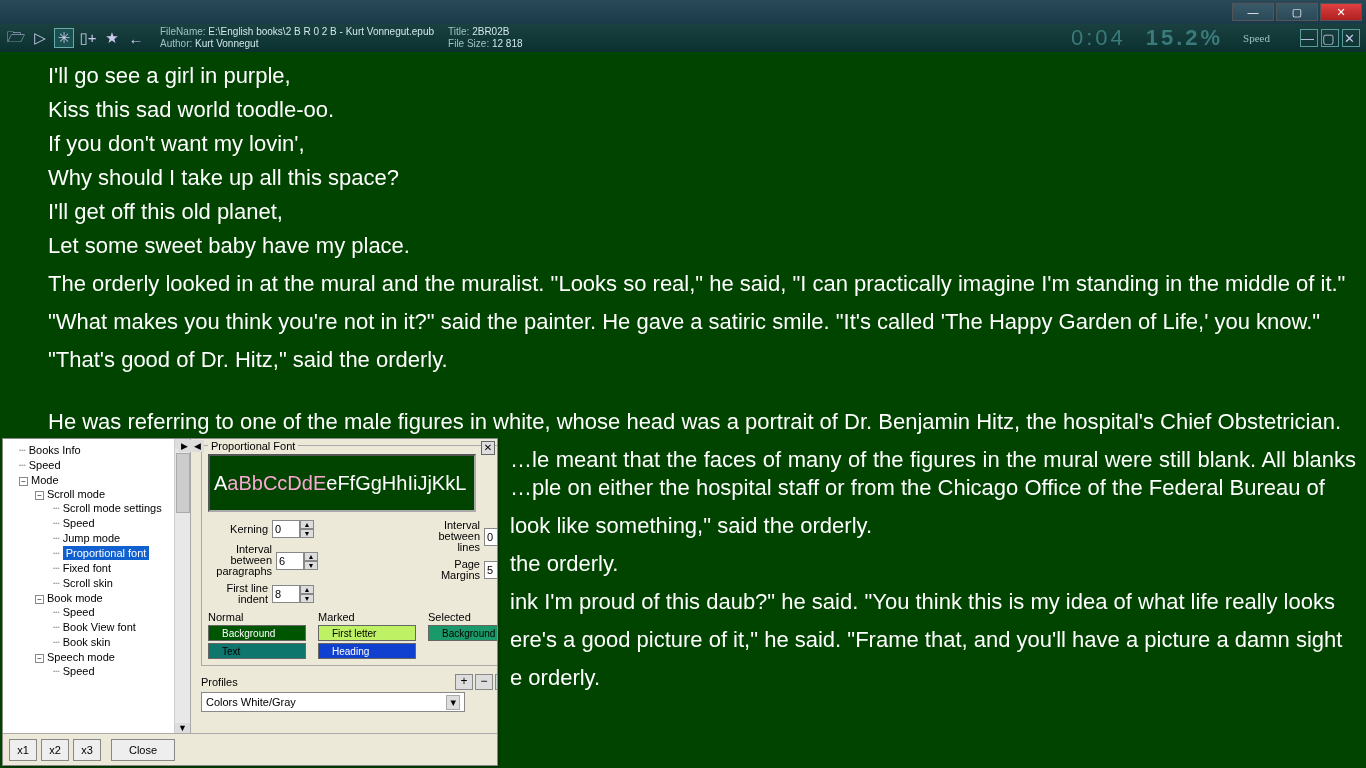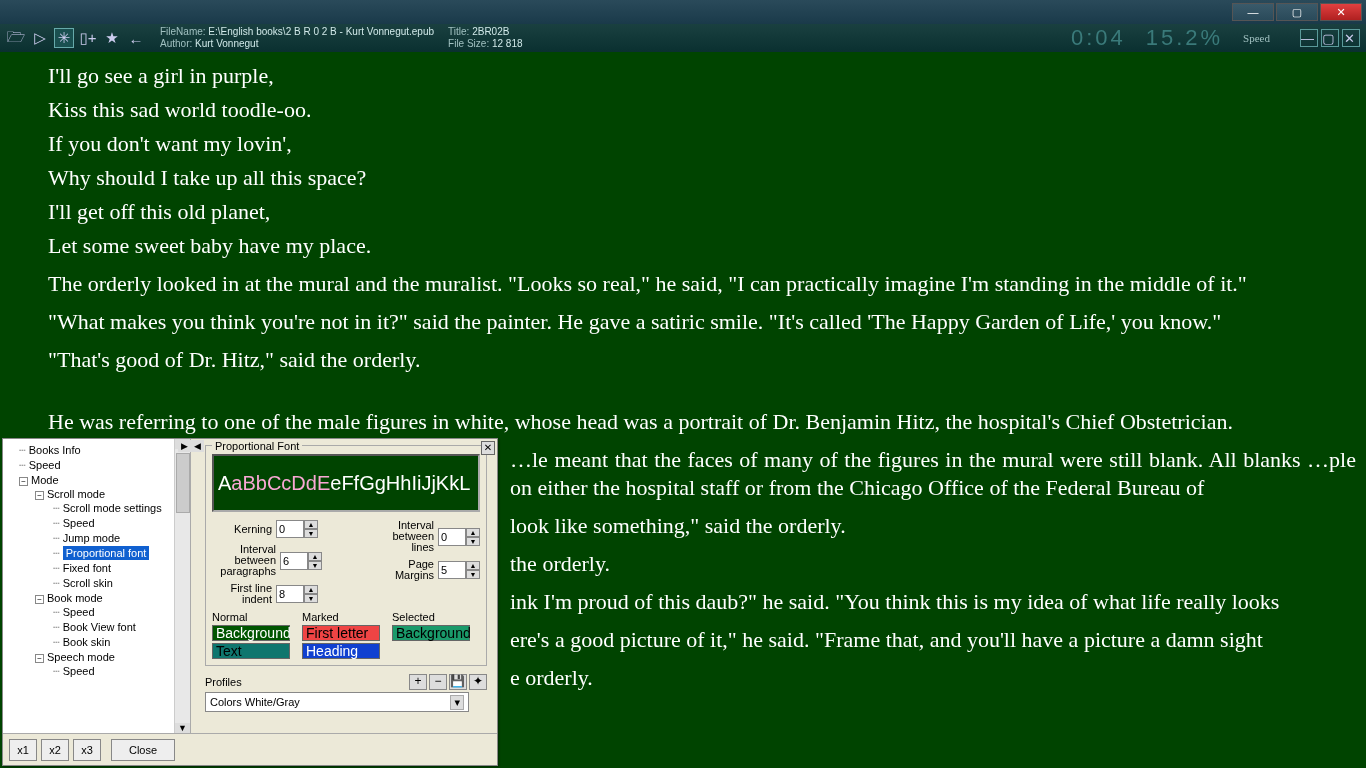--- a/index.html
+++ b/index.html
@@ -13,28 +13,28 @@
 
 
 .toolbar { height: 28px; background: linear-gradient(#1a4040, #0a3030); display: flex; align-items: center; padding: 0 6px; color: #a0e0e0; font-size: 11px; }
 .tb-icons { display: flex; gap: 4px; align-items: center; }
 .tb-icon { width: 20px; height: 20px; display: inline-flex; align-items: center; justify-content: center; color: #cce; font-size: 15px; }
 .tb-icon.boxed { border: 1px solid #6aa; background: #1a5050; }
 .fileinfo { margin-left: 14px; display: grid; grid-template-columns: auto auto; column-gap: 14px; row-gap: 0; font-size: 10px; line-height: 12px; }
 .fileinfo span.lbl { color: #a0c0c0; }
 .fileinfo span.val { color: #d0e8e8; }
 .status-right { margin-left: auto; display: flex; align-items: center; gap: 20px; font-family: "Courier New", monospace; letter-spacing: 3px; font-size: 22px; color: #3a7a7a; }
-.status-right .pct { color: #3a7a7a; }
+.status-right .pct { color: #3a7a7a; font-weight: bold; }
 .status-right .speed { font-family: "Segoe UI"; font-size: 11px; letter-spacing: 0; color: #a0c0c0; }
 .status-mini { display: flex; gap: 3px; margin-left: 10px; }
 .status-mini .mini { width: 18px; height: 18px; border: 1px solid #5a9a9a; display: flex; align-items: center; justify-content: center; font-size: 13px; color: #cce; }
 
 
 .reader { position: absolute; top: 52px; left: 0; right: 0; bottom: 0; padding: 0 10px 10px 10px; font-size: 22px; line-height: 28px; color: #fff; }
-.reader p { margin: 10px 0 10px 38px; font-family: Liberation Serif, serif; }
+.reader p { margin: 10px 0 10px 38px; }
 .reader p.nomargin { margin-left: 0; }
 
 
 .dialog { position: absolute; left: 2px; bottom: 2px; width: 496px; height: 328px; background: #ece9d8; border: 1px solid #888; box-shadow: 1px 1px 2px rgba(0,0,0,0.4); display: flex; flex-direction: column; color: #000; }
 .dlg-close { position: absolute; right: 2px; top: 2px; width: 14px; height: 14px; border: 1px solid #666; background: #ddd; font-size: 10px; line-height: 12px; text-align: center; }
 .dlg-body { display: flex; flex: 1; overflow: hidden; }
 .tree { width: 188px; border-right: 1px solid #aaa; background: #fff; font-size: 11px; padding: 4px 2px; overflow: auto; position: relative; }
 .tree .node { padding: 1px 0 1px 4px; white-space: nowrap; }
 .tree .node.l1 { padding-left: 14px; }
 .tree .node.l2 { padding-left: 30px; }
@@ -62,24 +62,24 @@
 .numgroup { display: flex; align-items: center; gap: 4px; }
 .numgroup label { text-align: right; width: 60px; line-height: 11px; }
 .spin { display: flex; align-items: center; }
 .spin input { width: 28px; height: 18px; border: 1px solid #888; font-size: 11px; padding: 0 2px; }
 .spin .btns { display: flex; flex-direction: column; }
 .spin .btns span { width: 14px; height: 9px; border: 1px solid #888; background: #ddd; font-size: 7px; line-height: 7px; text-align: center; }
 
 .color-section { display: flex; gap: 12px; margin-top: 6px; }
 .color-col { display: flex; flex-direction: column; gap: 2px; }
 .color-col .hdr { font-size: 11px; }
-.swatch { width: 78px; height: 16px; border: 1px solid #666; font-size: 14px; display: flex; align-items: center; padding-left: 3px; }
+.swatch { width: 98px; height: 16px; border: 1px solid #666; font-size: 10px; display: flex; align-items: center; padding-left: 13px; }
 .sw-bg-n { background: #005500; color: #fff; }
 .sw-txt-n { background: #0f766e; color: #000; }
-.sw-fl { background: #ef4444; color: #000; }
+.sw-fl { background: #bef264; color: #000; }
 .sw-hd { background: #1040d0; color: #fff; }
 .sw-bg-s { background: #1a9a6a; color: #000; }
 
 .profiles-bar { display: flex; align-items: center; gap: 6px; margin-top: 8px; }
 .prof-btns { margin-left: auto; display: flex; gap: 2px; }
 .prof-btn { width: 18px; height: 16px; border: 1px solid #888; background: #ddd; font-size: 12px; line-height: 13px; text-align: center; }
 .profiles-combo { width: 264px; height: 20px; border: 1px solid #888; background: #fff; font-size: 11px; padding: 2px 4px; display: flex; align-items: center; justify-content: space-between; margin-top: 2px; }
 .profiles-combo::after { content: "▾"; background: #ddd; padding: 0 3px; border: 1px solid #aaa; }
 
 .dlg-footer { height: 32px; border-top: 1px solid #aaa; display: flex; align-items: center; padding: 0 6px; gap: 4px; background: #ece9d8; }

